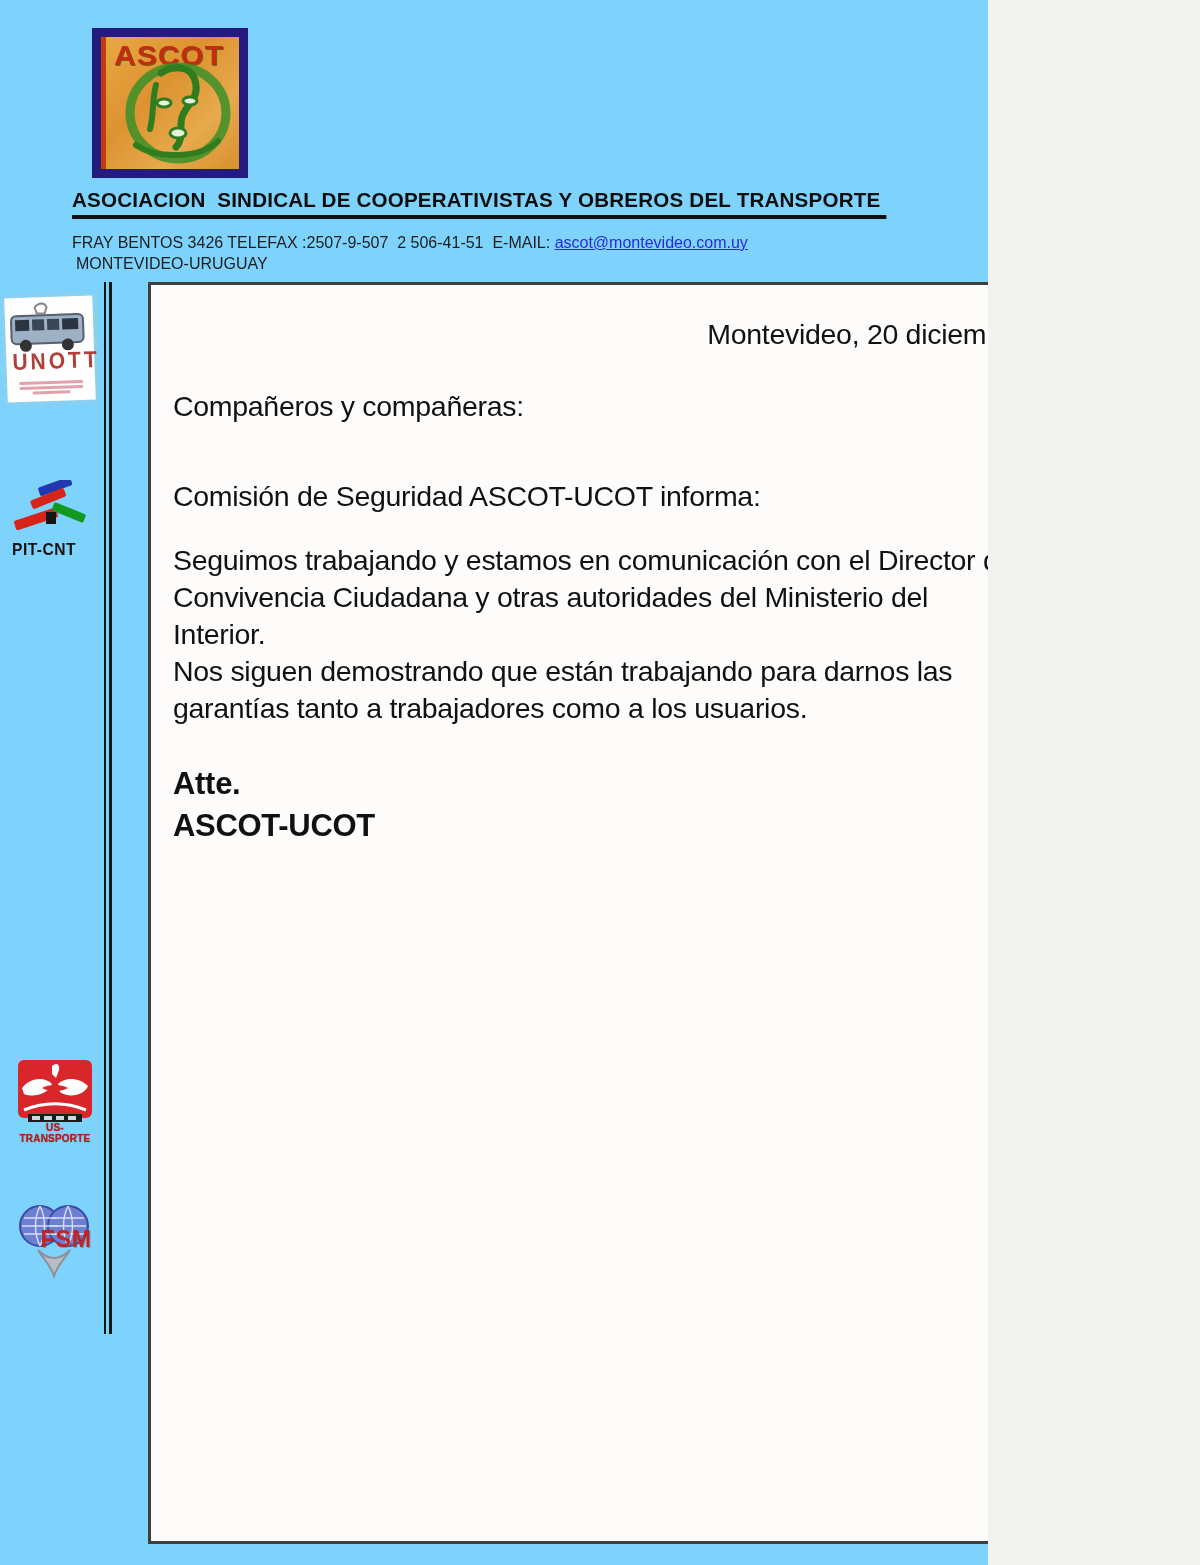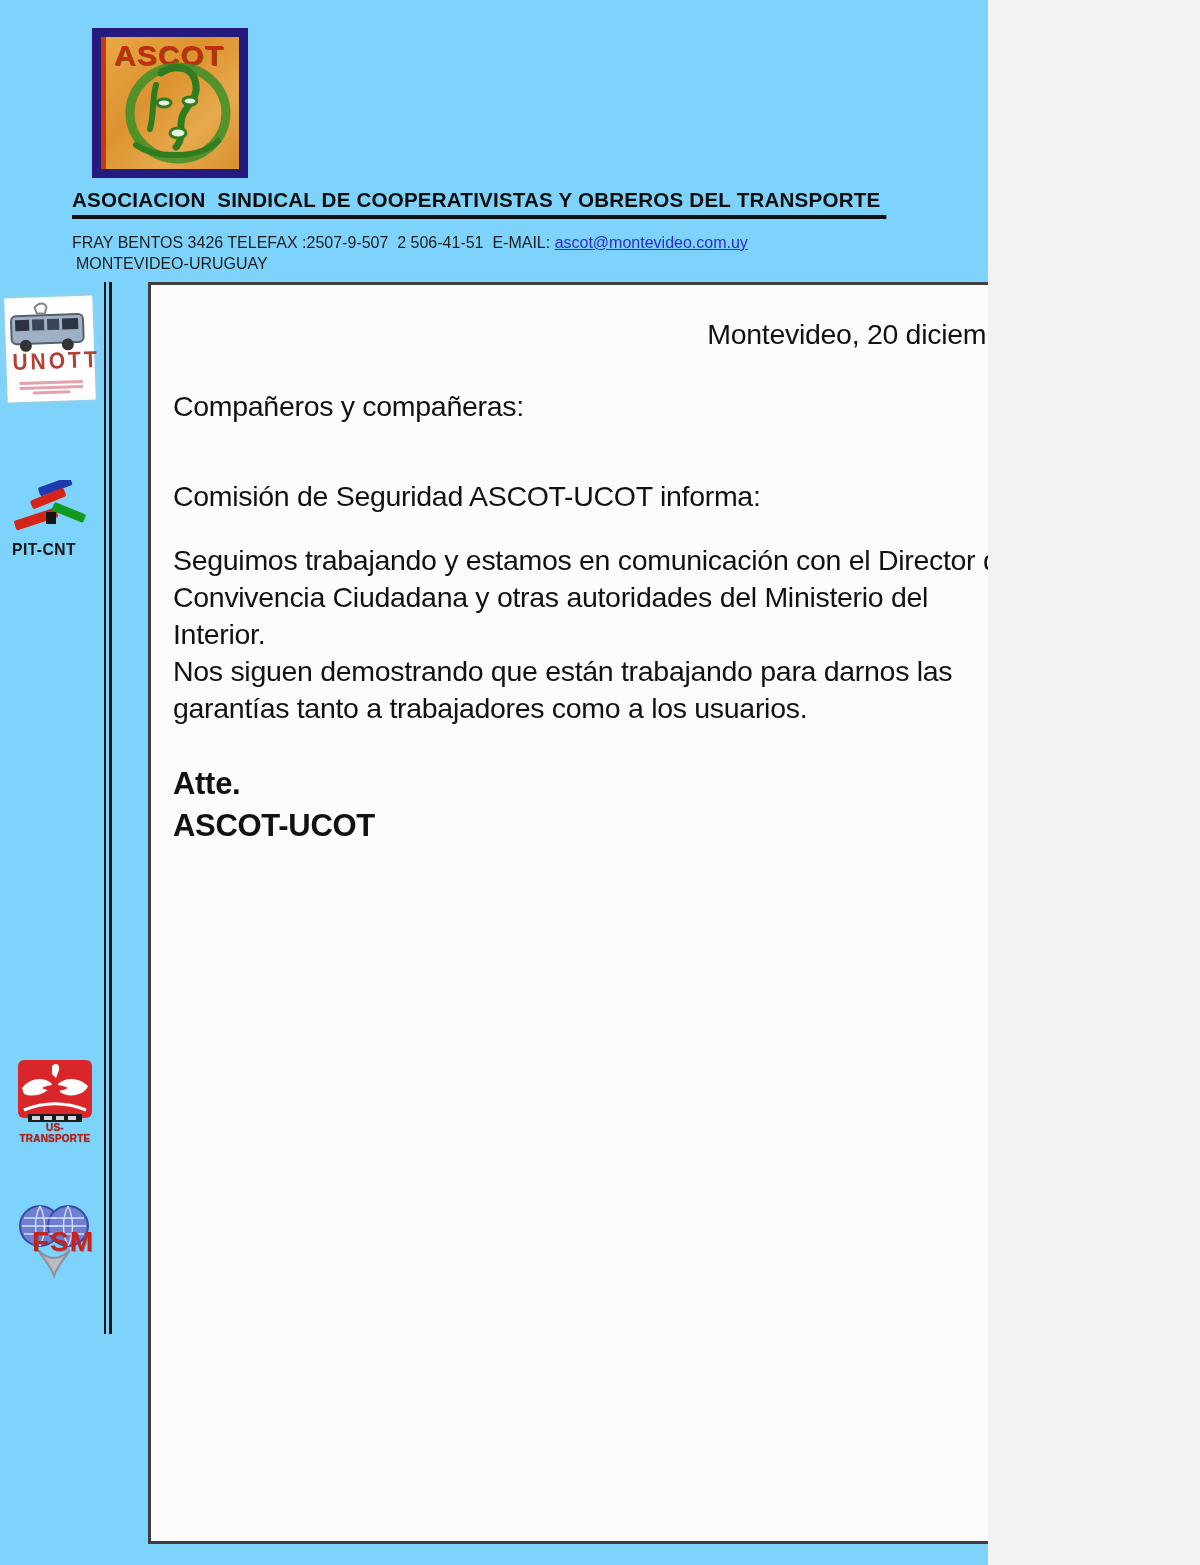--- a/index.html
+++ b/index.html
@@ -83,23 +83,23 @@
   }
   .us-logo { left: 14px; top: 1058px; width: 82px; height: 86px; }
   .us-word {
     position: absolute; bottom: 0; left: 0; width: 100%;
     font-size: 10px; font-weight: bold; color: #b3231c;
     text-align: center; letter-spacing: 0.2px;
     text-shadow: 0 0 1px #833;
   }
   .fsm-logo { left: 16px; top: 1200px; width: 76px; height: 84px; }
   .fsm-word {
-    position: absolute; top: 26px; left: 16px; width: 100%;
-    text-align: left;
-    font-size: 28px; font-weight: bold; color: #c42420;
+    position: absolute; top: 26px; left: 0; width: 100%;
+    text-align: right;
+    font-size: 23px; font-weight: bold; color: #c42420;
     text-shadow: 1px 1px 0 rgba(120,30,30,.35);
     letter-spacing: 1px;
   }
 
   
   .vertical-rule {
     position: absolute; left: 104px; top: 282px;
     width: 8px; height: 1052px;
     border-left: 2px solid #161616;
     border-right: 3px solid #161616;

